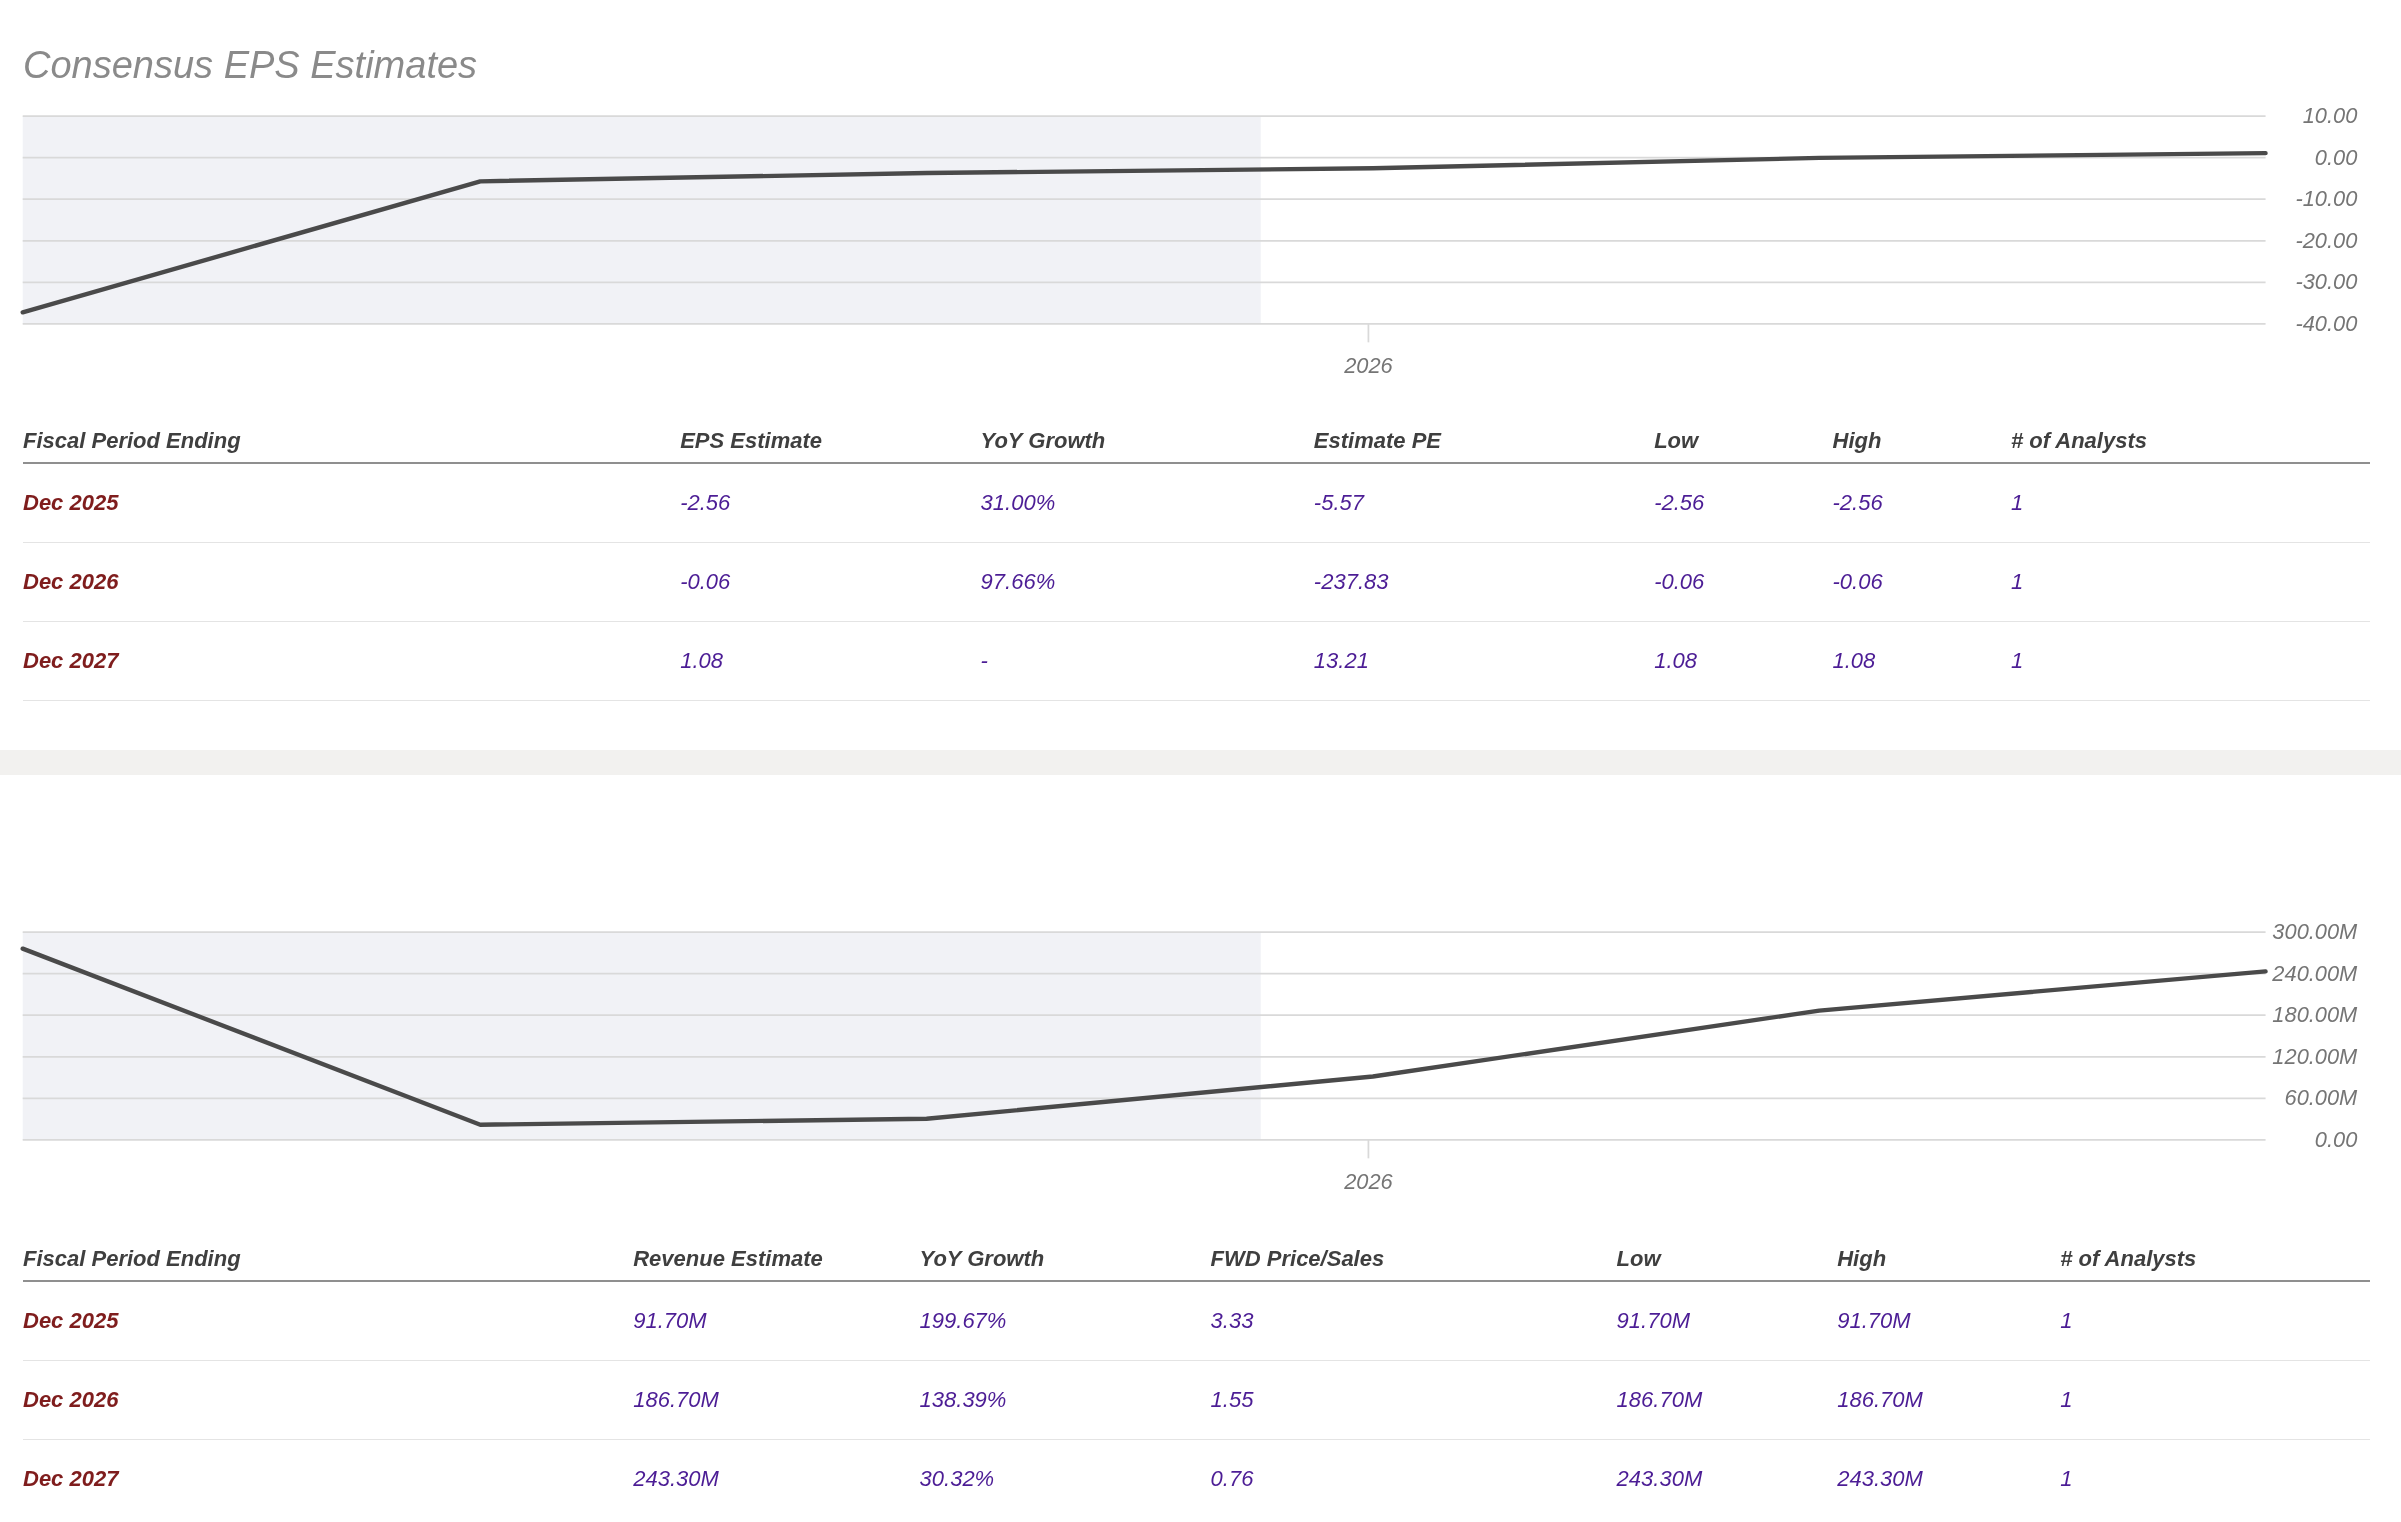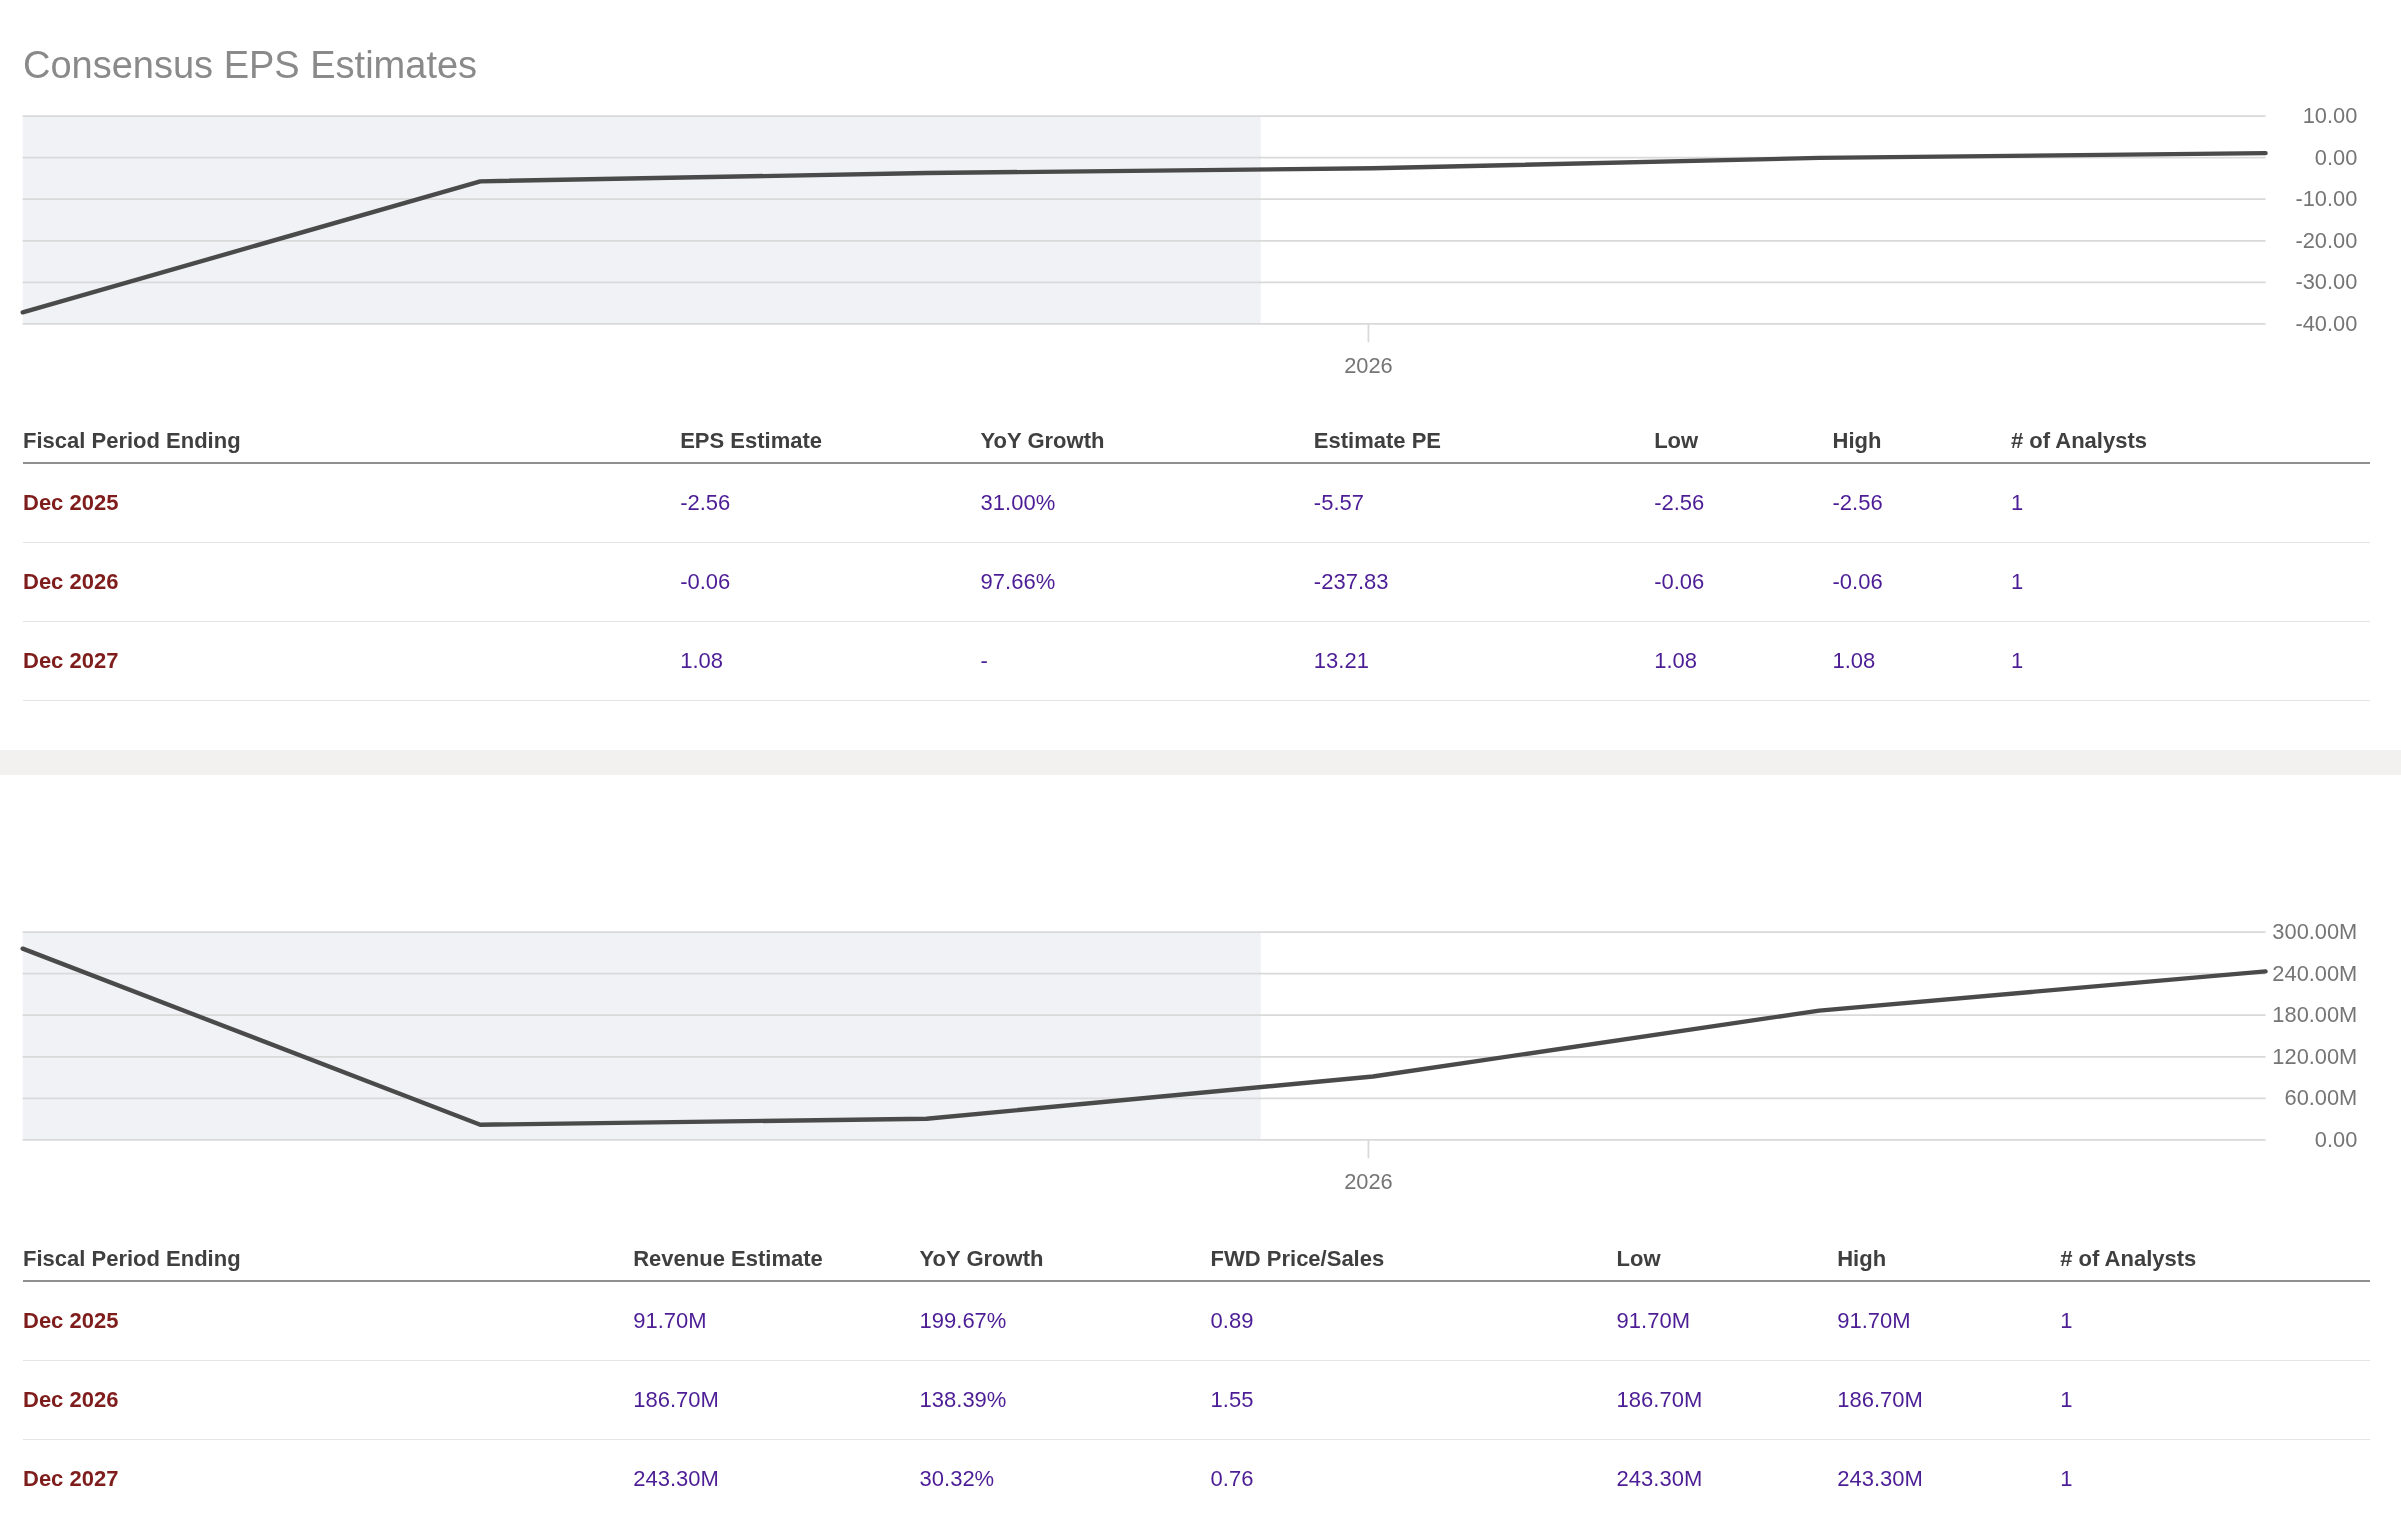--- a/index.html
+++ b/index.html
@@ -2,20 +2,21 @@
 <html style="font-size:14px"><head>
 <meta charset="utf-8">
 <style>
   html,body{margin:0;padding:0;background:#ffffff;}
   .page{
     position:relative;
     width:2401px;height:1522px;
     background:#ffffff;
     font-family:"Liberation Sans", sans-serif;
     overflow:hidden;
+    font-style:italic;
   }
   .section-title{
     position:absolute;left:23px;
     font-size:38px;font-weight:400;color:#8a8a8a;
     line-height:42px;white-space:nowrap;
   }
   #title-eps{top:12.2px;}
   #title-rev{top:822px;}
   .chart-svg{position:absolute;left:0;width:2401px;height:280px;display:block;}
   #chart-eps{top:94px;}
@@ -164,21 +165,21 @@
         <th class="col-right">Low</th>
         <th class="col-right">High</th>
         <th class="col-right"># of Analysts</th>
       </tr>
     </thead>
     <tbody>
       <tr>
         <td class="col-left period">Dec 2025</td>
         <td class="col-right">91.70M</td>
         <td class="col-right">199.67%</td>
-        <td class="col-right">0.89</td>
+        <td class="col-right">3.33</td>
         <td class="col-right">91.70M</td>
         <td class="col-right">91.70M</td>
         <td class="col-right">1</td>
       </tr>
       <tr>
         <td class="col-left period">Dec 2026</td>
         <td class="col-right">186.70M</td>
         <td class="col-right">138.39%</td>
         <td class="col-right">1.55</td>
         <td class="col-right">186.70M</td>

